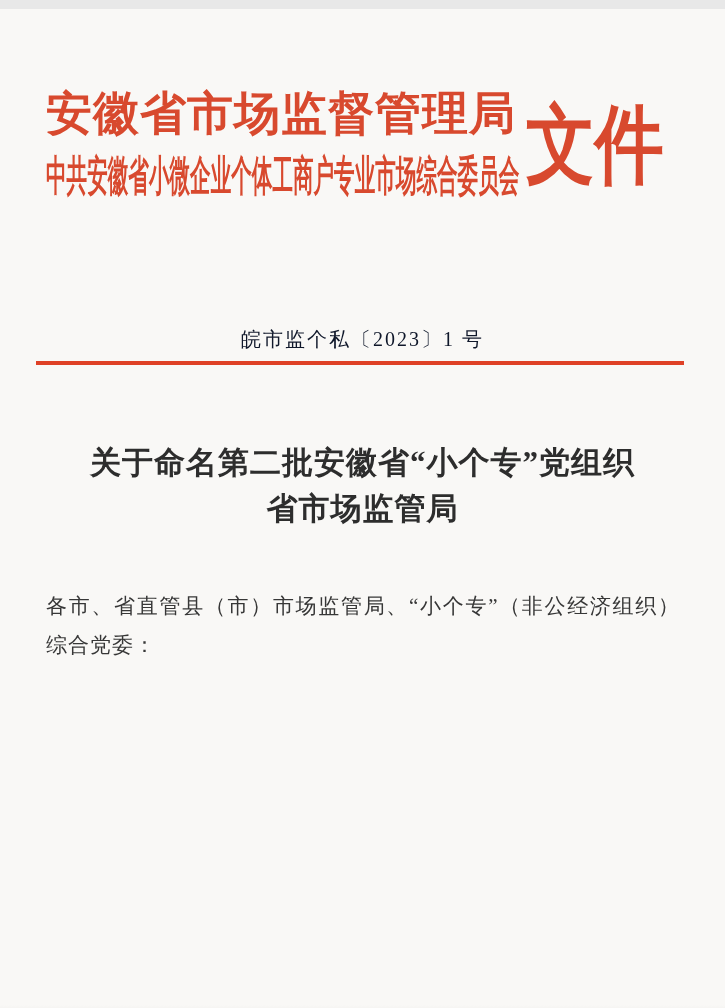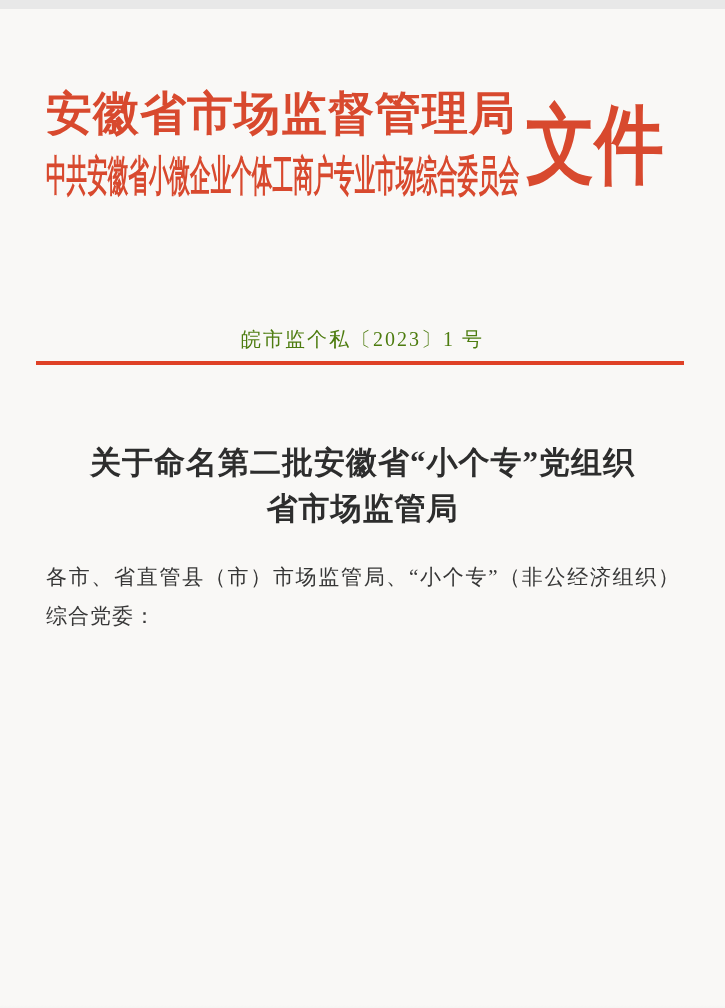--- a/index.html
+++ b/index.html
@@ -66,21 +66,21 @@
 
   
   .doc-number {
     position: absolute;
     top: 317px;
     left: 0;
     width: 100%;
     text-align: center;
     font-size: 20px;
     letter-spacing: 2px;
-    color: #4d7c0f;
+    color: #0f172a;
   }
 
   
   .red-rule {
     position: absolute;
     top: 352px;
     left: 36px;
     width: 648px;
     height: 4px;
     background: var(--rule-red, #df4126);
@@ -97,21 +97,21 @@
     font-weight: 700;
     line-height: 46px;
     letter-spacing: 1px;
     color: var(--title-ink, #2d2d2d);
     font-family: Liberation Serif, serif;
   }
 
   
   .doc-body {
     position: absolute;
-    top: 549px;
+    top: 578px;
     left: 46px;
     width: 634px;
     font-size: 21px;
     line-height: 39px;
     letter-spacing: 1px;
     text-align: justify;
     color: var(--body-ink, #373737);
   }
   .salutation { }
   .body-paragraph { text-indent: 2em; }

